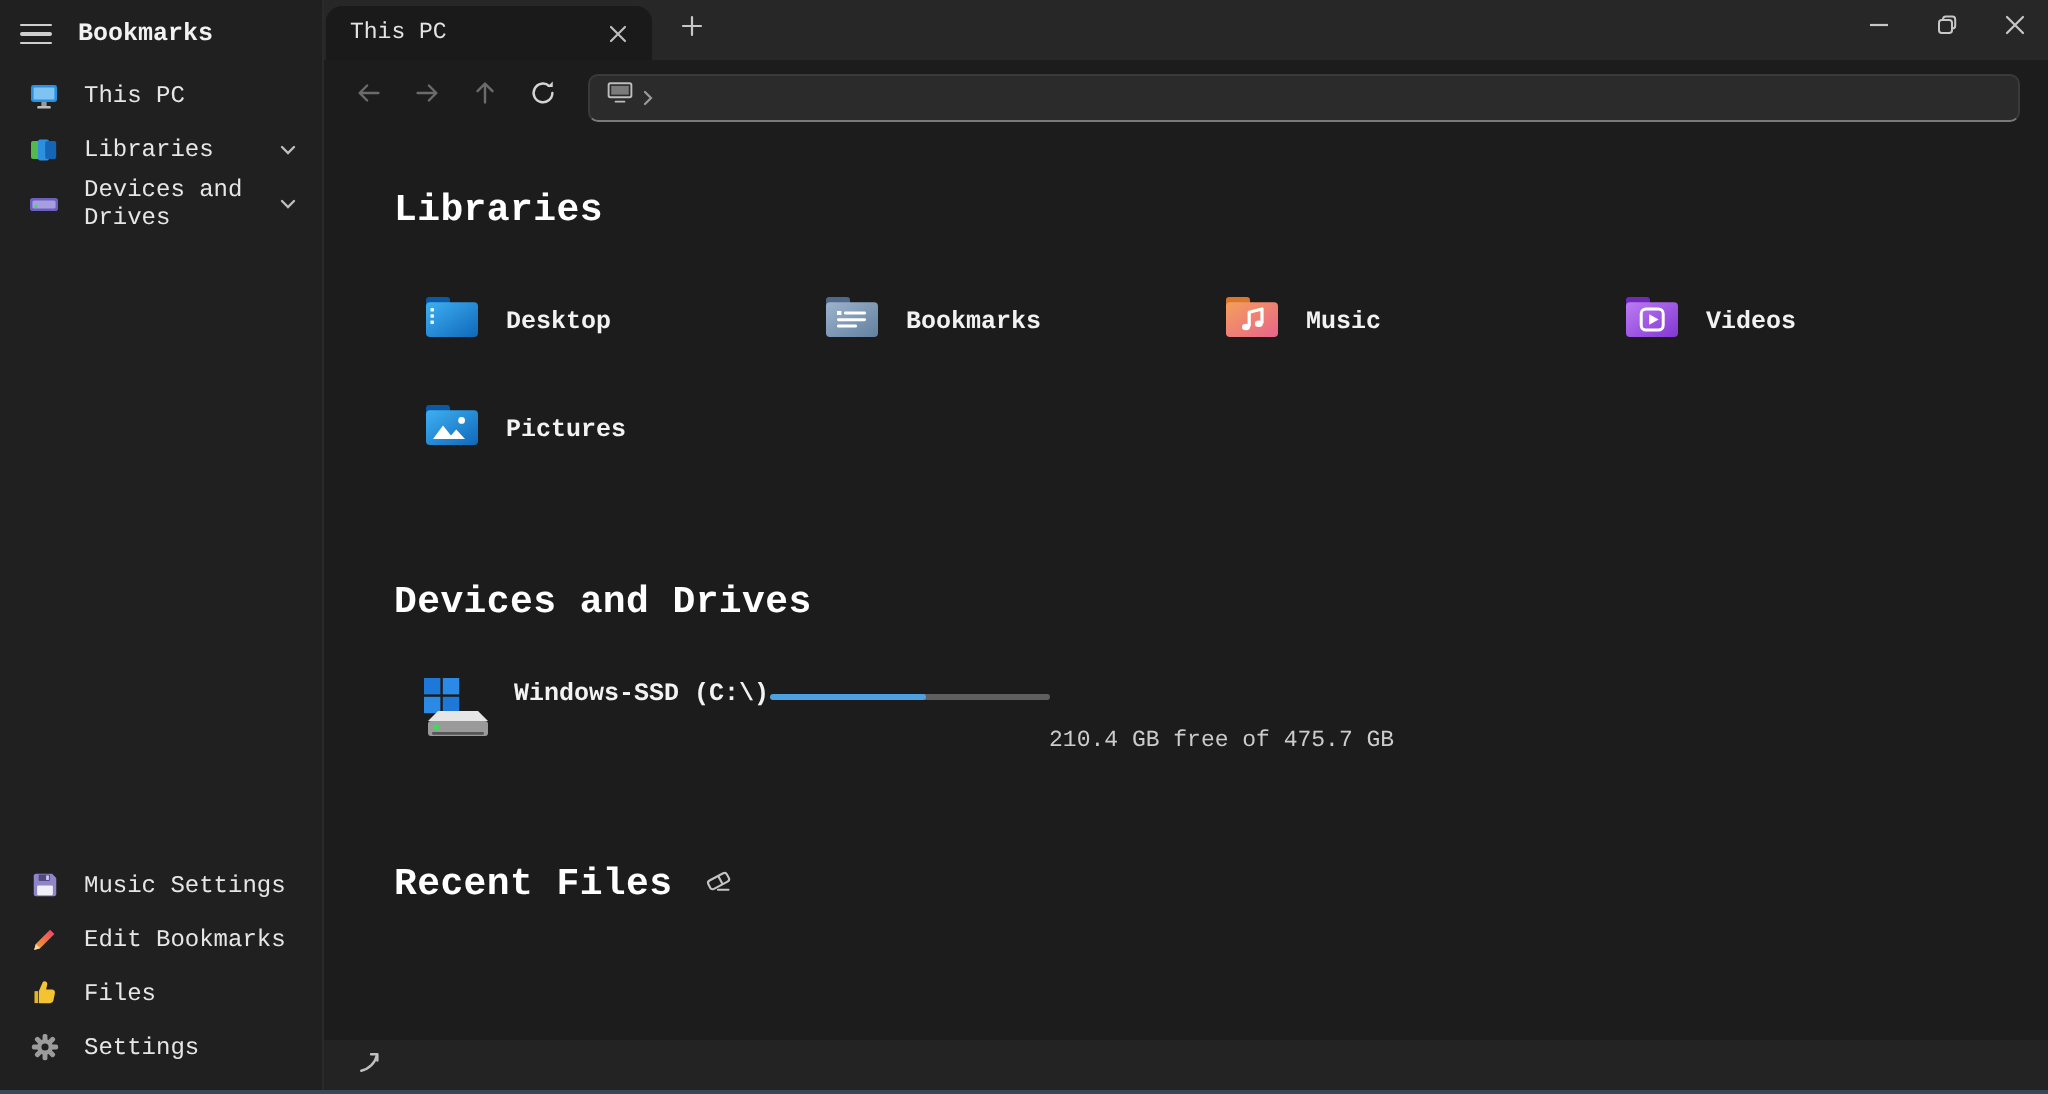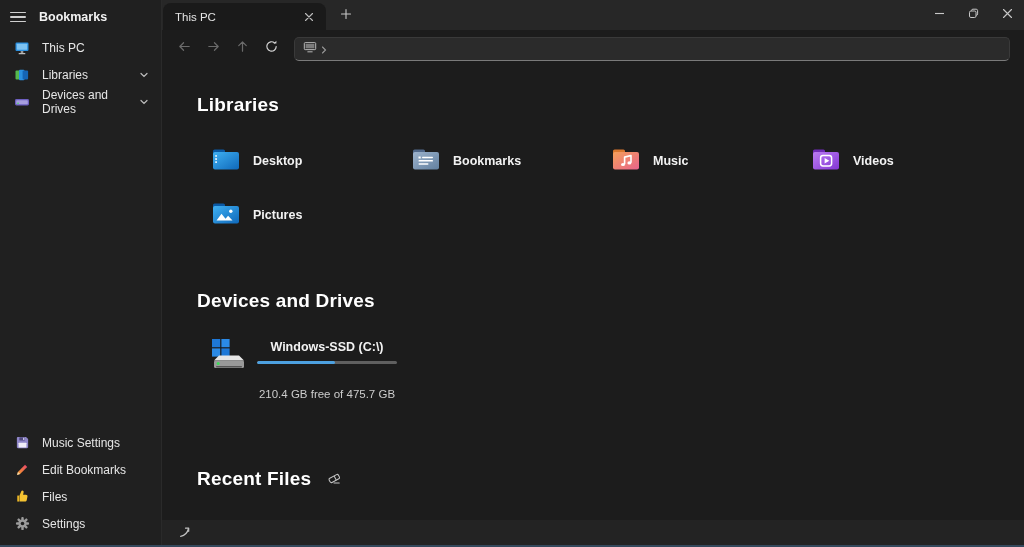--- a/index.html
+++ b/index.html
@@ -5,20 +5,21 @@
   * { box-sizing: border-box; margin: 0; padding: 0; }
   html, body { background: #111; }
   body { font-family: "Liberation Sans", sans-serif; }
   .app {
     position: relative;
     width: 1024px; height: 547px;
     background: #1c1c1c;
     display: flex;
     overflow: hidden;
     color: #e8e8e8;
+    font-family: Liberation Mono, monospace;
   }
 
   
   .sidebar {
     width: 162px; min-width: 162px;
     background: #202020;
     border-right: 1px solid #2a2a2a;
     display: flex; flex-direction: column;
     padding-bottom: 10px;
   }
@@ -111,29 +112,29 @@
     cursor: pointer; width: fit-content; padding: 6px 10px 6px 2px; border-radius: 4px;
   }
   .lib-label, .drive-name { font-size: 12.5px; font-weight: 700; color: #f2f2f2; }
 
   .devices-h { margin-top: 48px; }
   .drive-item {
     margin: 22px 0 0 10px;
     display: flex; align-items: flex-start; gap: 10px;
     cursor: pointer; width: fit-content; padding: 2px 8px 4px 2px; border-radius: 4px;
   }
-  .drive-meta { display: flex; flex-direction: column; padding-top: 4px; align-items: center; }
+  .drive-meta { display: flex; flex-direction: row; padding-top: 4px; }
   .drive-bar {
     width: 140px; height: 3px; border-radius: 2px;
     background: #5f5f5f; margin-top: 7px; overflow: hidden;
   }
   .drive-bar-fill { height: 100%; border-radius: 2px; }
   .drive-size { margin-top: 24px; font-size: 11.5px; color: #cccccc; }
 
-  .recent-h { margin-top: 64px; }
+  .recent-h { margin-top: 50px; }
   .eraser-btn {
     width: 22px; height: 22px; border-radius: 4px;
     display: flex; align-items: center; justify-content: center; cursor: pointer;
   }
 
   
   .statusbar {
     height: 27px; background: #232323;
     display: flex; align-items: center;
     padding-left: 10px;

